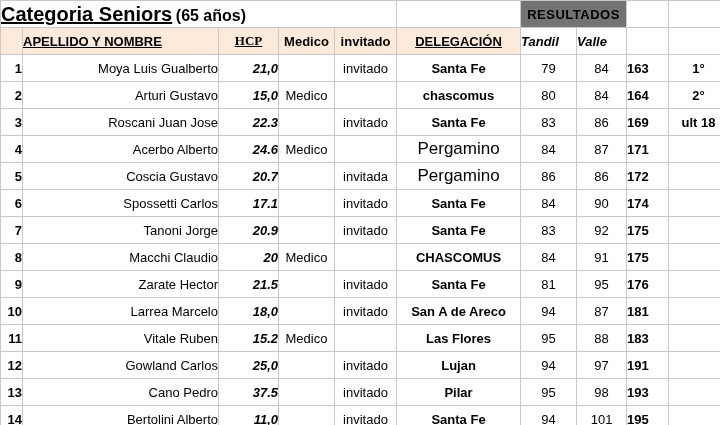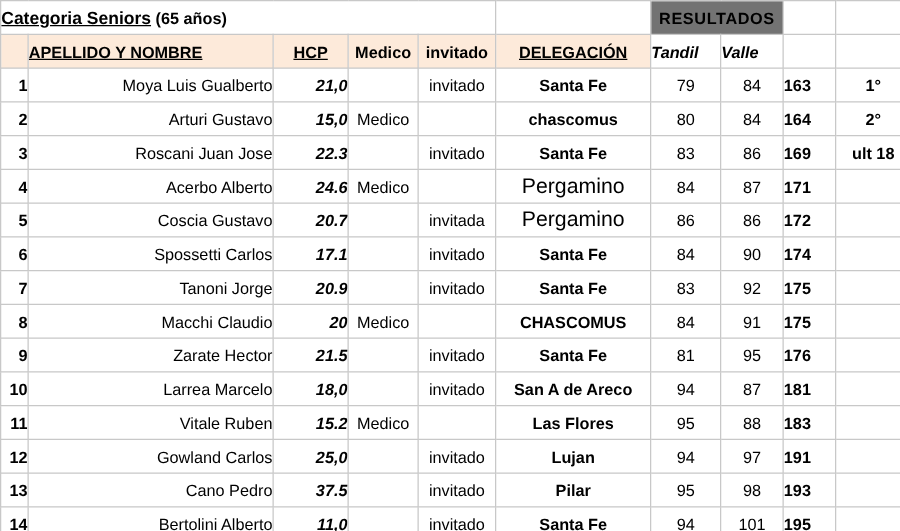--- a/index.html
+++ b/index.html
@@ -51,27 +51,27 @@
 
   
   .r1 td { height: 28px; }
   .title-cell {
     text-align: left;
     padding-left: 6px;
     border-right: 1px solid #c8c8c8;
   }
   .title-main {
     font-weight: bold;
-    font-size: 14px;
+    font-size: 20px;
     text-decoration: underline;
     color: #000000;
   }
   .title-sub {
     font-weight: bold;
-    font-size: 13px;
+    font-size: 16px;
     color: #000000;
   }
   .resultados {
     background: #737373;
     font-weight: bold;
     font-size: 13px;
     text-align: center;
     letter-spacing: 0.5px;
   }
 
@@ -84,20 +84,21 @@
     text-decoration: underline;
   }
   .hdr-name {
     background: #fdeada;
     text-align: left;
     padding-left: 6px;
   }
   .hdr-hcp {
     background: #fdeada;
     color: #c79a00;
+    font-family: Liberation Serif, serif;
   }
   .hdr-medico {
     background: #fdeada;
     color: #6e6e6e;
     font-size: 11px;
     text-decoration: none;
   }
   .hdr-inv {
     background: #fdeada;
     font-size: 12px;

